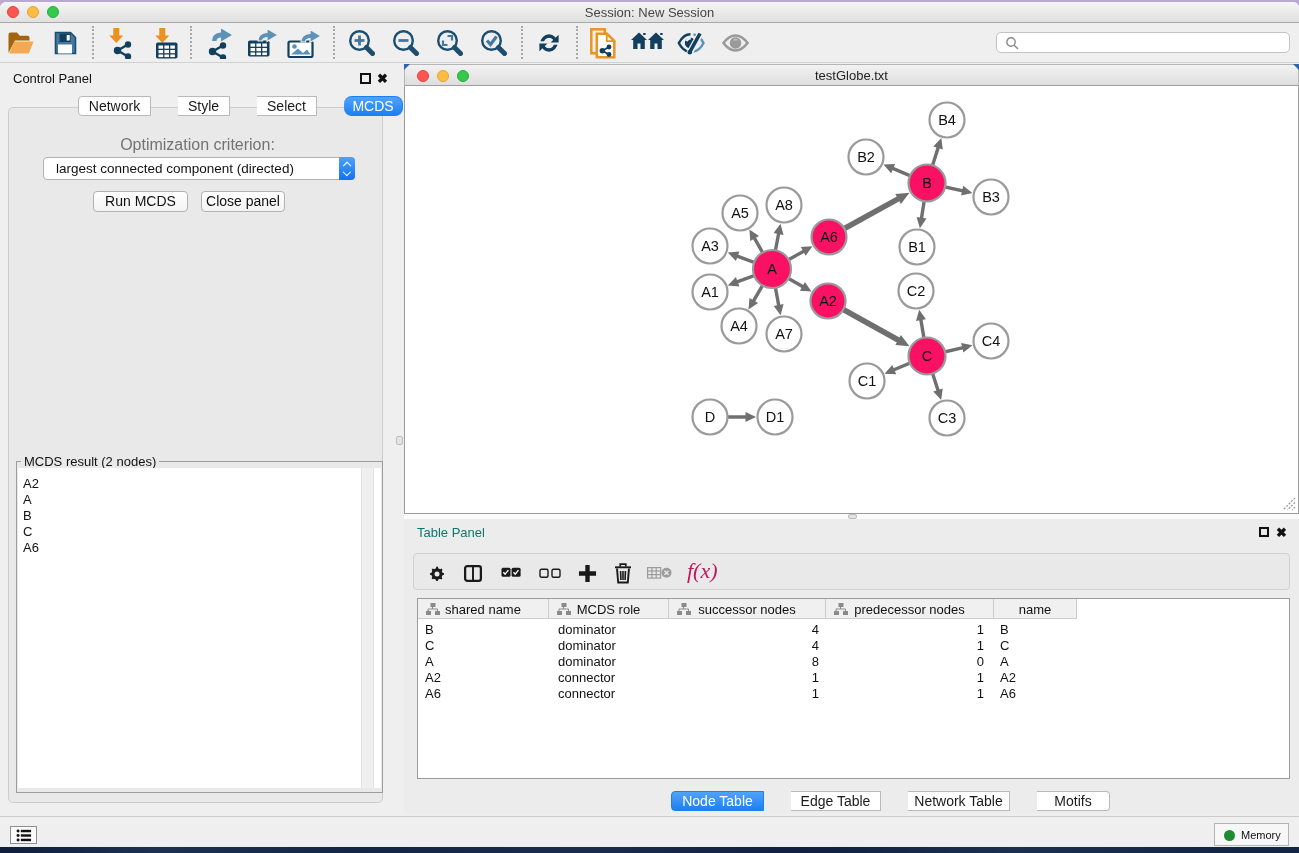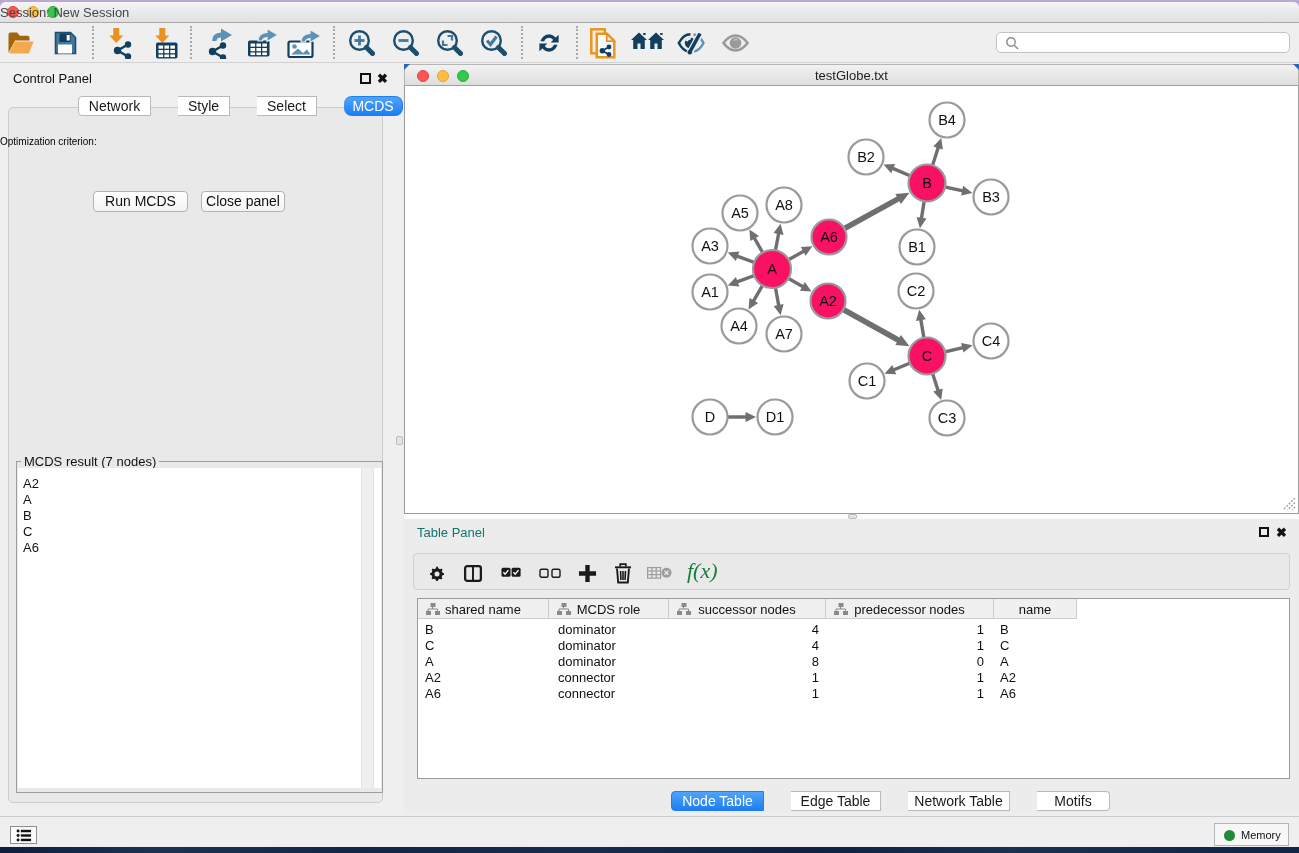--- a/index.html
+++ b/index.html
@@ -12,21 +12,21 @@
   background:linear-gradient(90deg,#0e1e3c,#1c3152 12%,#122544 28%,#1a2c4e 45%,#0f2040 62%,#1b3050 78%,#122544 95%); overflow:hidden; }
 
 #titlebar { position:absolute; left:0; top:2px; width:1299px; height:21px;
   background:linear-gradient(#f5f5f5,#e0e0e0); border-bottom:1px solid #a9a9a9;
   border-radius:6px 6px 0 0; }
 .tl { position:absolute; top:5px; width:12px; height:12px; border-radius:50%; }
 #titlebar .t1 { left:7px;  background:#fc5651; border:1px solid #e2433f; }
 #titlebar .t2 { left:27px; background:#fdbd41; border:1px solid #e0a534; }
 #titlebar .t3 { left:47px; background:#34c84c; border:1px solid #24b03c; }
 #titlebar .tl { top:4px; }
-#titlebar .ttext { position:absolute; left:0; right:0; top:3px; text-align:left;
+#titlebar .ttext { position:absolute; left:0; right:0; top:3px; text-align:center;
   font-size:13px; color:#454545; }
 
 #toolbar { position:absolute; left:0; top:23px; width:1299px; height:40px;
   background:#efefef; border-bottom:1px solid #d2d2d2; }
 .tsep { position:absolute; top:3px; height:33px; width:0;
   border-left:2px dotted #a8a8a8; }
 #toolbar svg.ticon { position:absolute; }
 #searchbox { position:absolute; left:996px; top:9px; width:294px; height:21px;
   background:#ffffff; border:1px solid #c3c3c3; border-radius:5px; }
 #searchbox svg { position:absolute; left:8px; top:3px; }
@@ -42,22 +42,22 @@
 .tab { height:20px; background:#ffffff; border:1px solid #b9b9b9; border-left:none;
   font-size:14px; color:#1a1a1a; text-align:center; line-height:18px; }
 .tab.first { border-left:1px solid #b9b9b9; border-radius:4px 0 0 4px; }
 .tab.last { border-radius:0 4px 4px 0; }
 .tab.sel { background:linear-gradient(#51a3fa,#1d7ff2); color:#ffffff; border-color:#1d7ff2; }
 #cptabs { left:78px; top:33px; }
 #cptabs .tab:nth-child(1) { width:73px; }
 #cptabs .tab:nth-child(2) { width:52px; }
 #cptabs .tab:nth-child(3) { width:60px; }
 #cptabs .tab:nth-child(4) { width:59px;border-radius:8px; }
-#optlabel { position:absolute; left:0; width:395px; top:73px; text-align:left;
-  font-size:10px; color:#000000; }
+#optlabel { position:absolute; left:0; width:395px; top:73px; text-align:center;
+  font-size:16px; color:#737373; }
 #dropdown { position:absolute; left:43px; top:94px; width:312px; height:23px;
   background:#ffffff; border:1px solid #b2b2b2; border-radius:4px; }
 #dropdown .dtext { position:absolute; left:12px; top:3px; font-size:13.5px; color:#111; }
 #dropdown .dbtn { position:absolute; right:-1px; top:-1px; width:16px; height:23px;
   background:linear-gradient(#4ca2fc,#1272ee); border-radius:0 4px 4px 0; }
 #dropdown .dbtn:before { content:""; position:absolute; left:4.6px; top:5.5px;
   width:4.6px; height:4.6px; border-right:1.8px solid #fff; border-top:1.8px solid #fff;
   transform:rotate(-45deg); }
 #dropdown .dbtn:after { content:""; position:absolute; left:4.6px; bottom:5.5px;
   width:4.6px; height:4.6px; border-right:1.8px solid #fff; border-bottom:1.8px solid #fff;
@@ -282,25 +282,29 @@
   <div class="wbtn-sq" style="left:360px; top:10px;"></div>
   <div class="wbtn-x" style="left:377px; top:8px;">✖</div>
   <div id="cpbox"></div>
   <div class="tabrow" id="cptabs">
     <div class="tab first">Network</div>
       <div class="tab">Style</div>
       <div class="tab">Select</div>
       <div class="tab sel last">MCDS</div>
   </div>
   <div id="optlabel">Optimization criterion:</div>
+  <div id="dropdown">
+      <div class="dtext">largest connected component (directed)</div>
+      <div class="dbtn"></div>
+    </div>
   <div class="pbtn" id="btnrun">Run MCDS</div>
   <div class="pbtn" id="btnclose">Close panel</div>
   <div id="mcdsbox">
     <div class="fs"></div>
-    <div class="legend">MCDS result (7 nodes)</div>
+    <div class="legend">MCDS result (2 nodes)</div>
     <div id="mcdslist">
       <div class="sbtrack"></div>
       <div class="li" style="top:8px">A2</div>
       <div class="li" style="top:24px">A</div>
       <div class="li" style="top:40px">B</div>
       <div class="li" style="top:56px">C</div>
       <div class="li" style="top:72px">A6</div>
     </div>
   </div>
 </div>
@@ -450,21 +454,21 @@
         <g stroke="#9c9c9c" fill="none" stroke-width="1.2">
           <rect x="0.6" y="1.6" width="13" height="10.5"></rect>
           <line x1="0.6" y1="5" x2="13.6" y2="5"></line>
           <line x1="0.6" y1="8.6" x2="13.6" y2="8.6"></line>
           <line x1="4.9" y1="1.6" x2="4.9" y2="12.1"></line>
           <line x1="9.2" y1="1.6" x2="9.2" y2="12.1"></line>
         </g>
         <circle cx="19.5" cy="6.8" r="5" fill="#9c9c9c"></circle>
         <path d="M17.5 4.8 L21.5 8.8 M21.5 4.8 L17.5 8.8" stroke="#e9e9e9" stroke-width="1.5"></path>
       </svg>
-    <div style="position:absolute;left:273px;top:4px;font-family:'Liberation Serif',serif;font-style:italic;font-size:22px;color:#15803d;">f(x)</div>
+    <div style="position:absolute;left:273px;top:4px;font-family:'Liberation Serif',serif;font-style:italic;font-size:22px;color:#be185d;">f(x)</div>
   </div>
   <div id="ttable">
     <div class="th" style="left:0;width:131px">
         <svg width="14" height="12" viewBox="0 0 14 12">
           <g fill="#8a8a8a">
             <rect x="4.5" y="0" width="5" height="4"></rect>
             <rect x="0" y="8" width="5" height="4"></rect>
             <rect x="9" y="8" width="5" height="4"></rect>
             <path d="M6.5 4 L6.5 6 L2 6 L2 8 L3 8 M6.5 6 L11.5 6 L11.5 8" stroke="#8a8a8a" fill="none"></path>
           </g>

